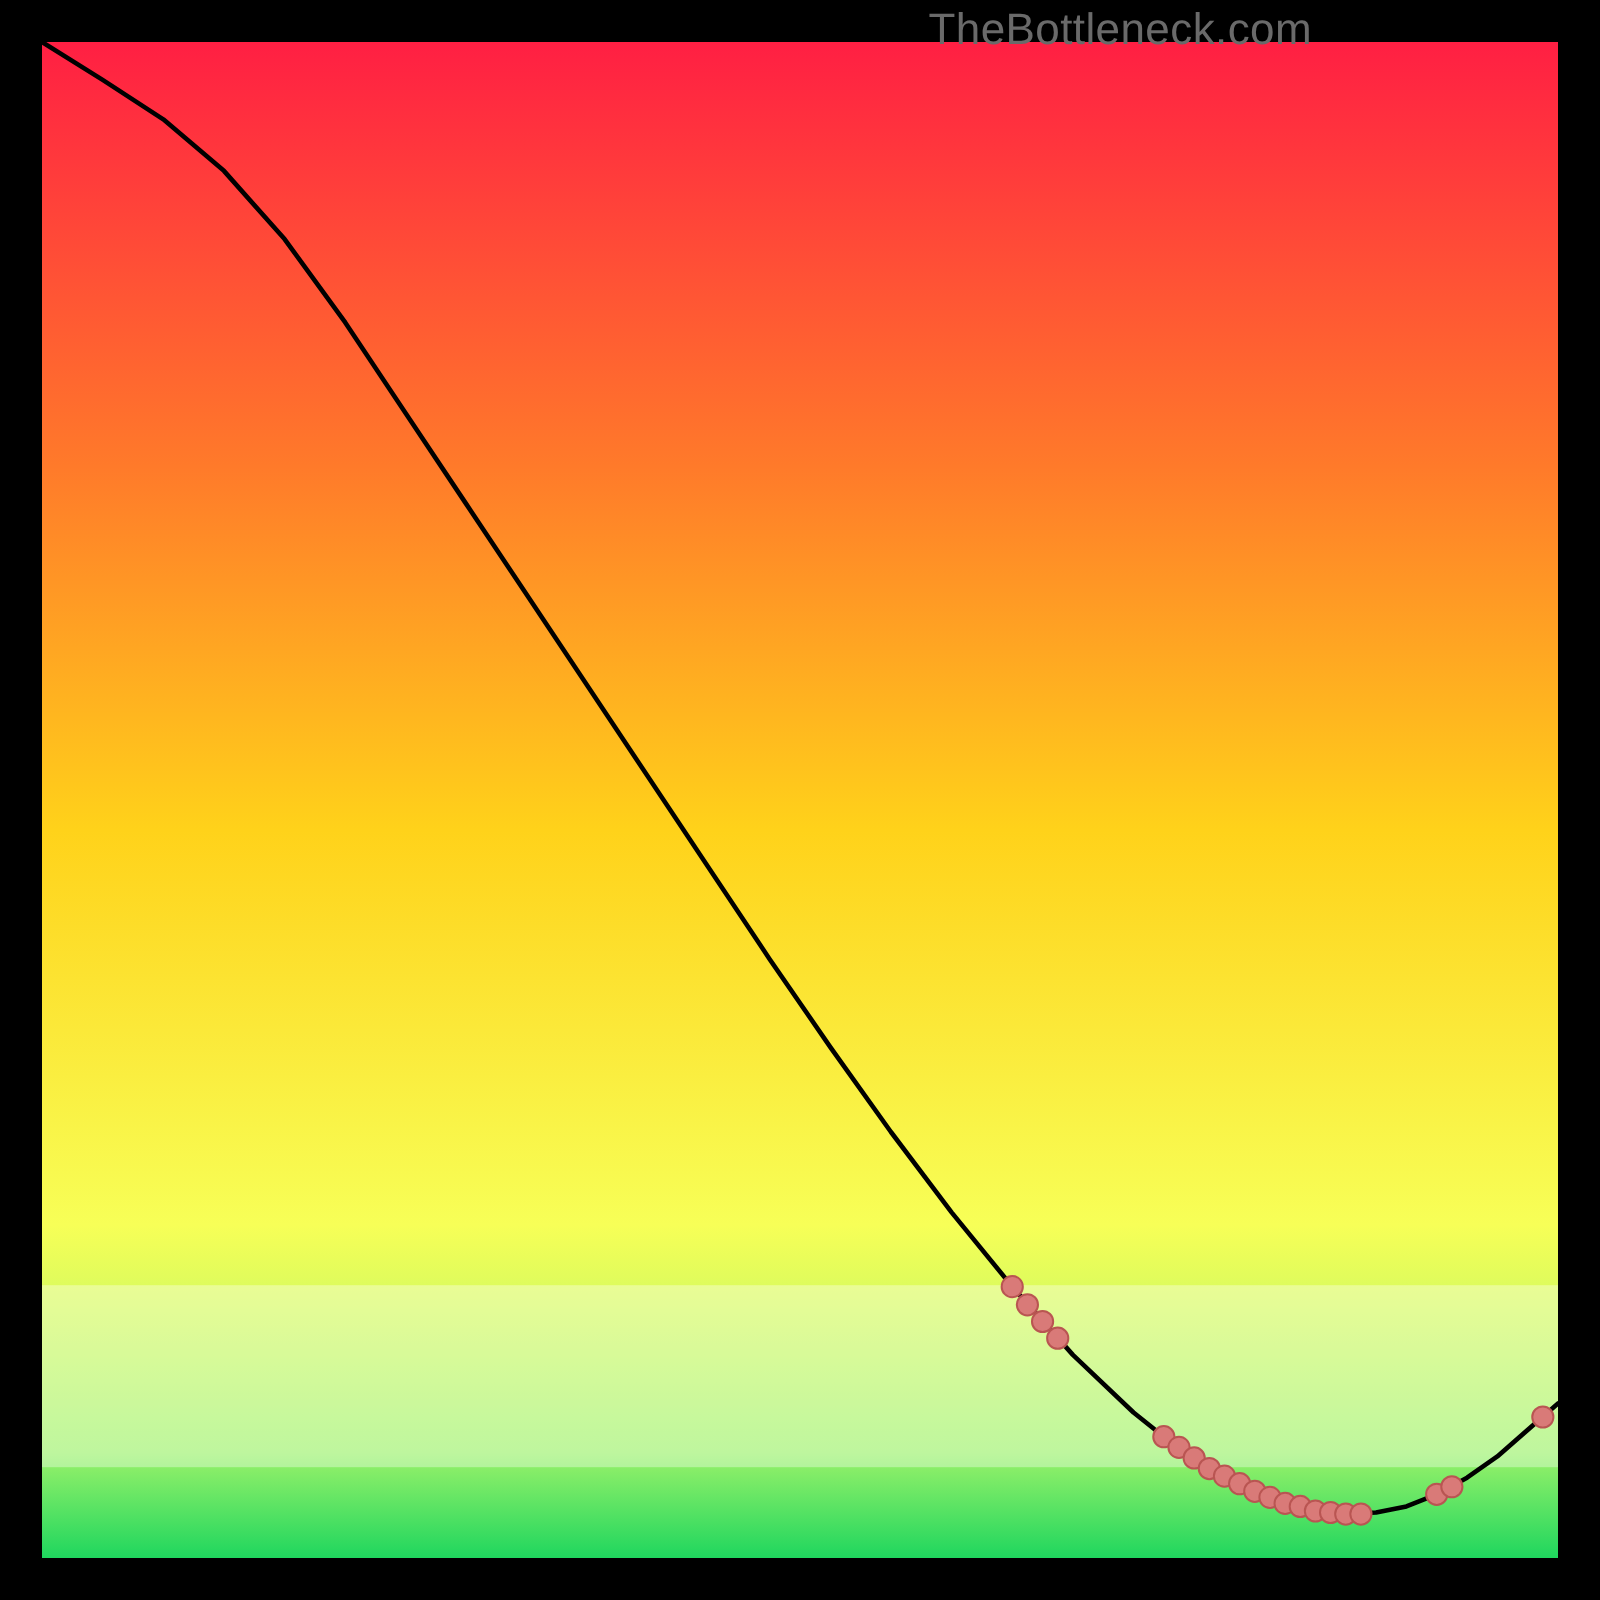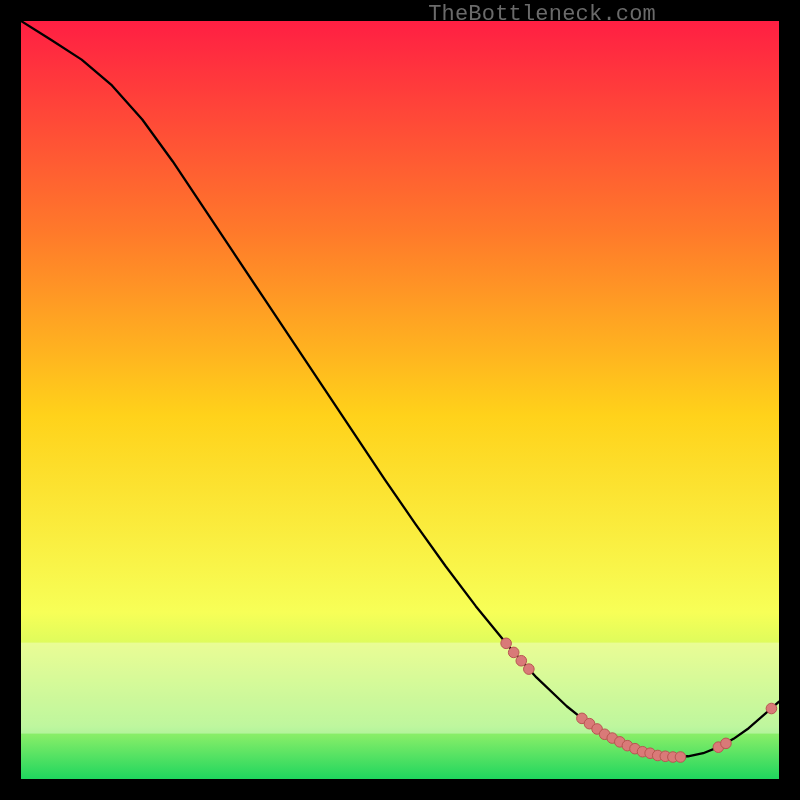--- a/index.html
+++ b/index.html
@@ -9,21 +9,20 @@
     height: 800px;
     background: #000;
     overflow: hidden;
     font-family: Arial, Helvetica, sans-serif;
   }
   .stage {
     position: relative;
     width: 664px;
     height: 800px;
     background: #000;
-    font-family: Liberation Mono, monospace;
   }
   .watermark {
     position: absolute;
     top: 2px;
     right: 8px;
     color: #6a6a6a;
     font-size: 22px;
     font-weight: 500;
     letter-spacing: 0.2px;
     z-index: 20;

